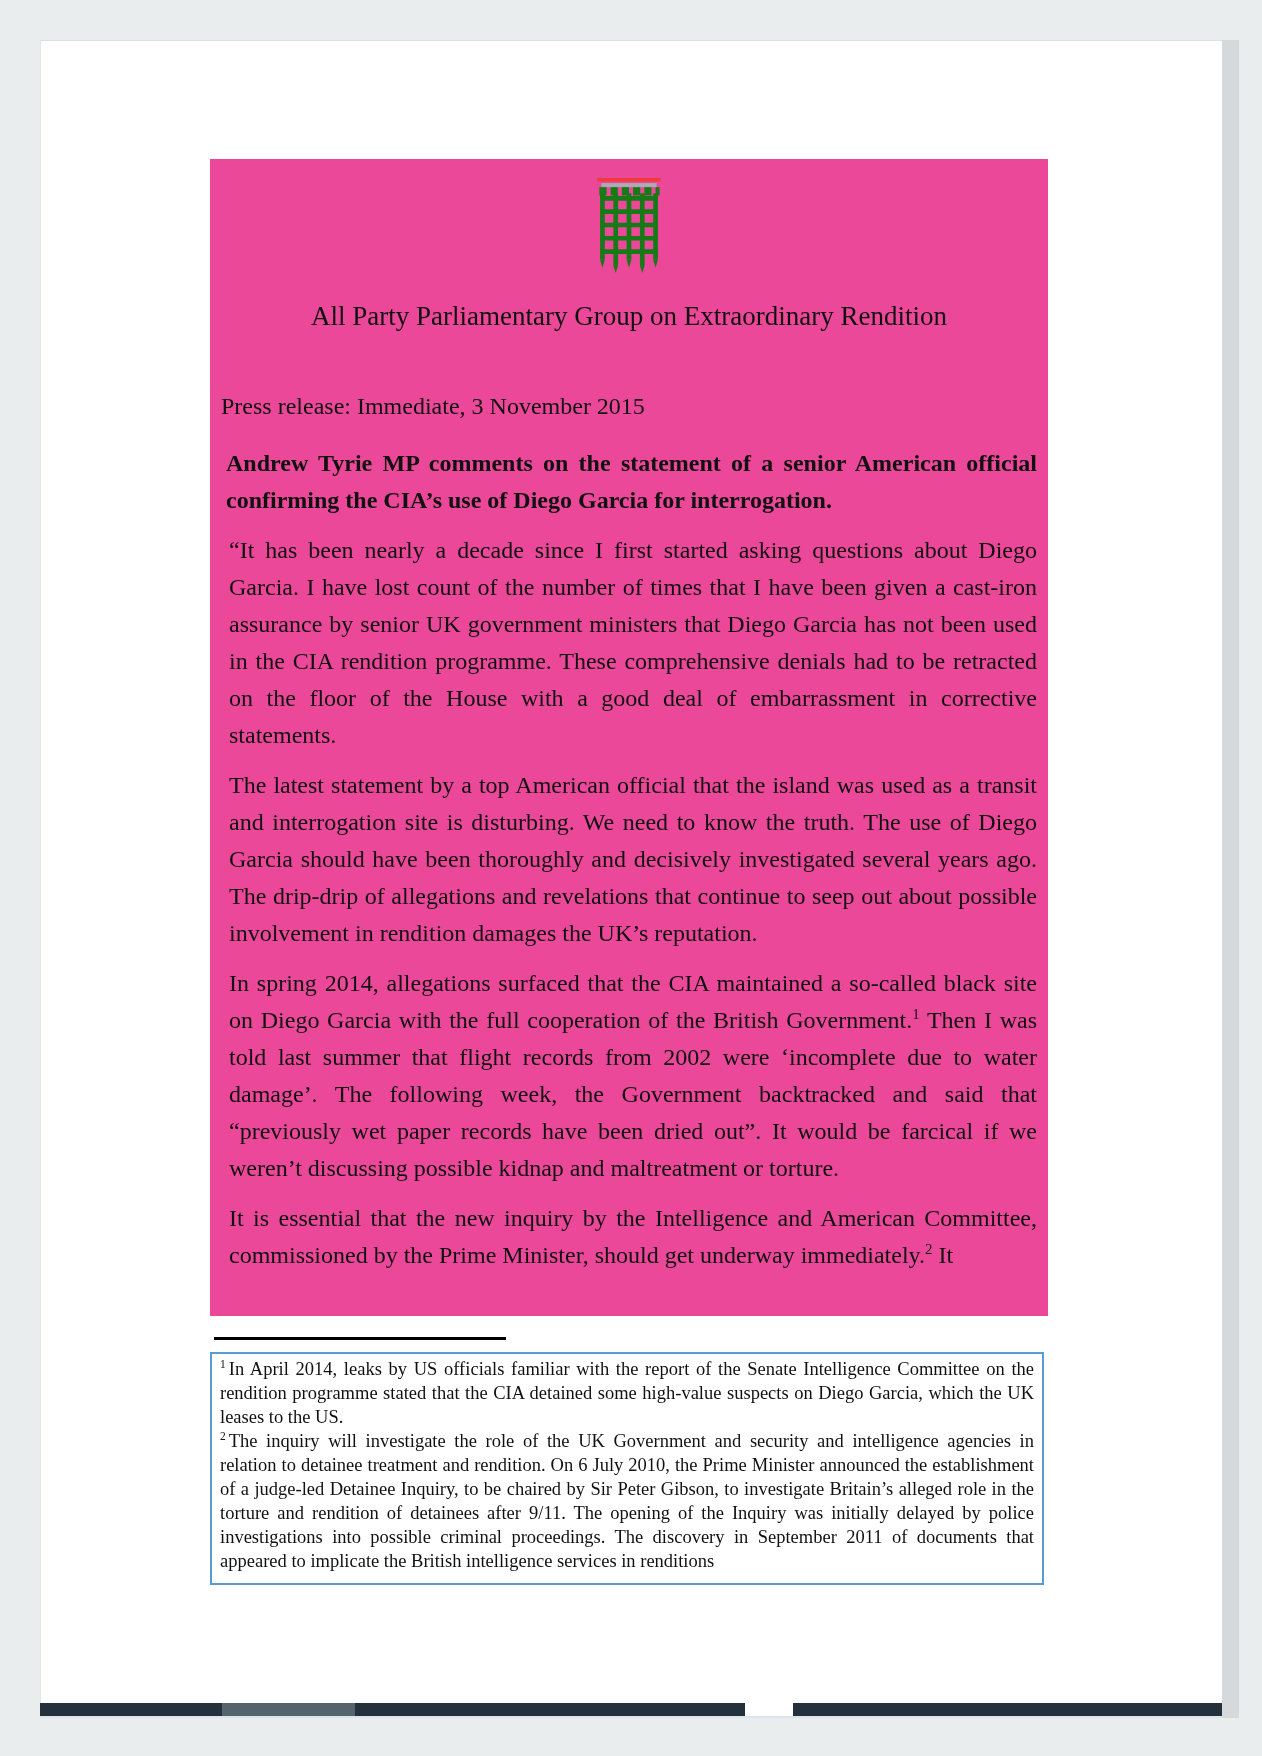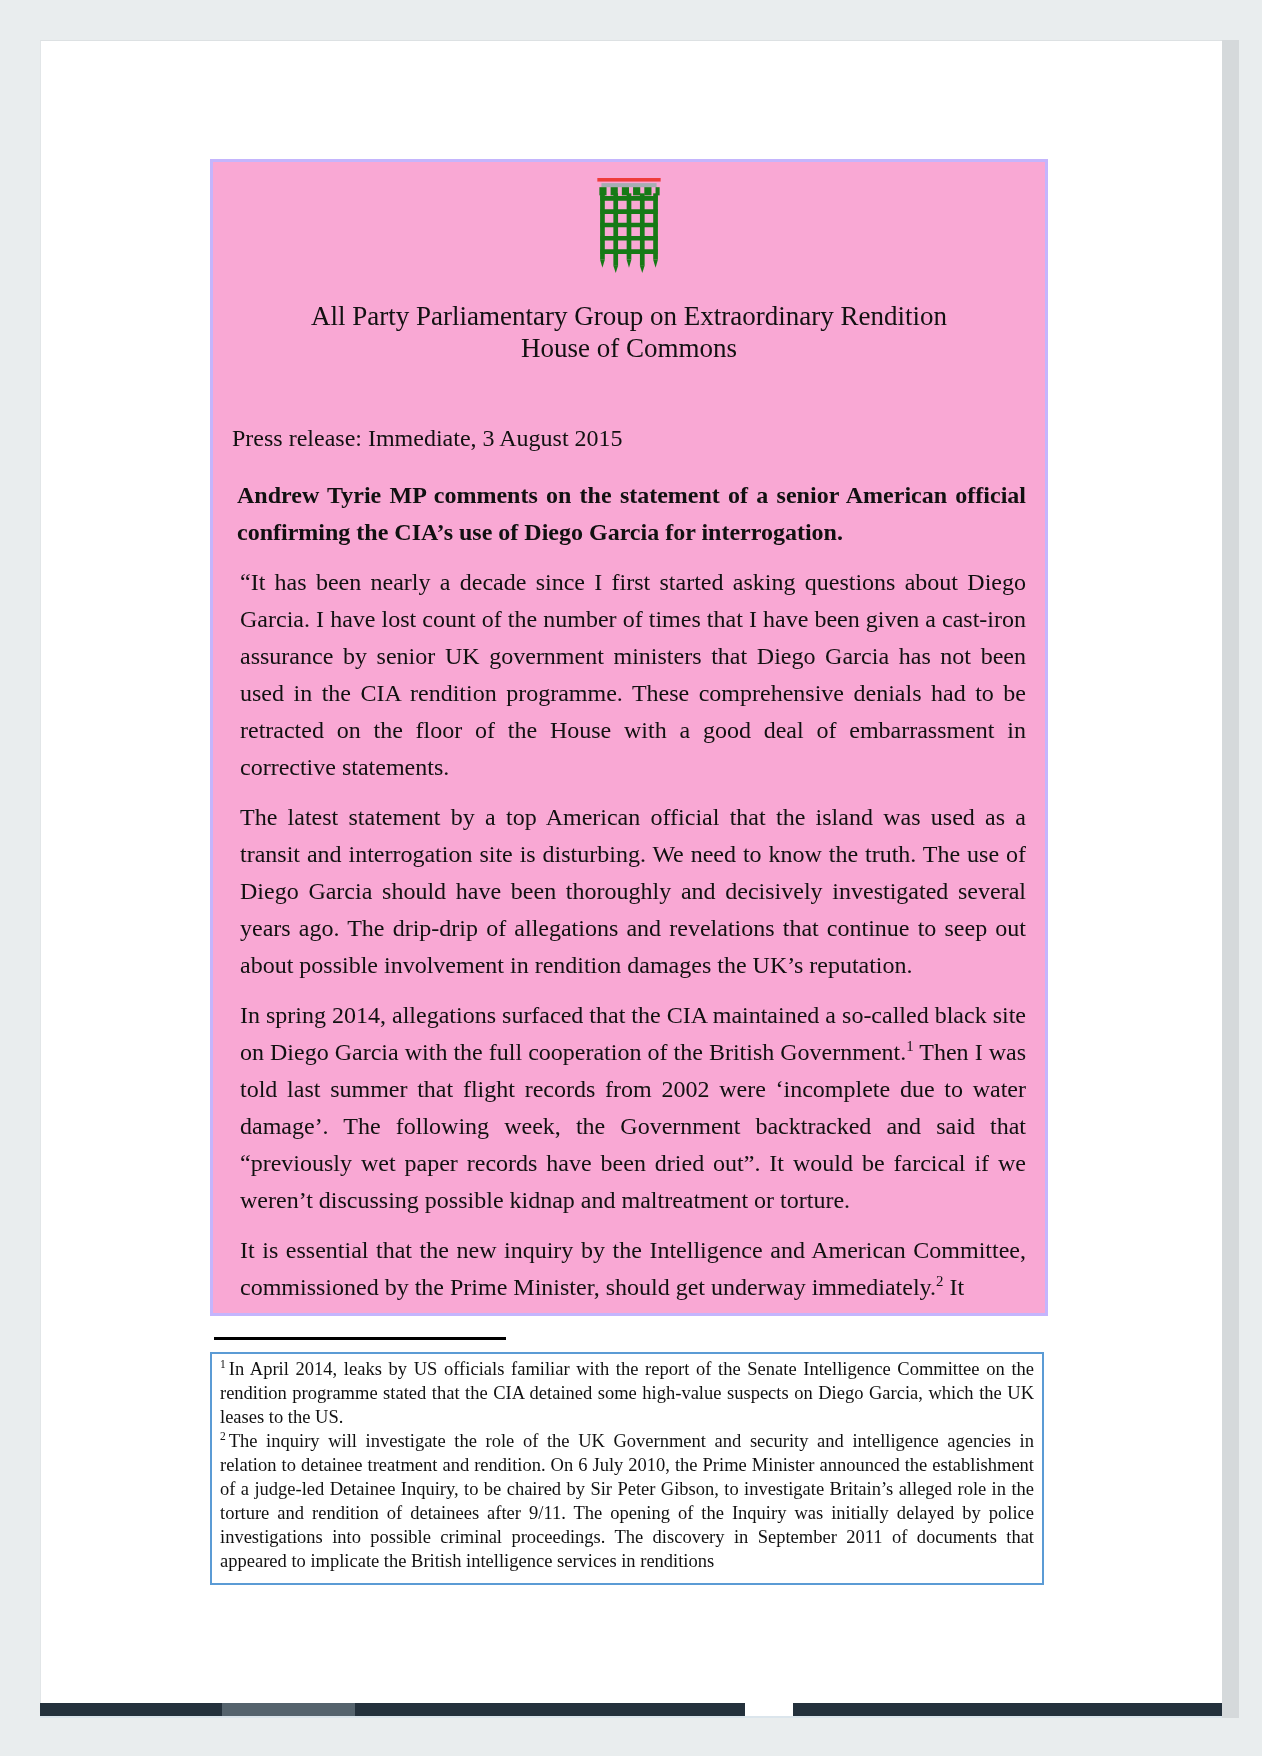--- a/index.html
+++ b/index.html
@@ -17,22 +17,22 @@
     background:#ffffff;border-top:1px solid #dde1e3;border-left:1px solid #e2e6e8;
     box-sizing:border-box;
   }
   .scrollbar-track{
     position:absolute;left:1222px;top:40px;width:17px;height:1678px;
     background:#d5d9db;
   }
   
   .green-box{
     position:absolute;left:169px;top:118px;width:838px;height:1157px;
-    border:3px solid #c4b5fd;box-sizing:border-box;
-    padding:0 19px;background:#f9a8d4;
+    border:3px solid #ec4899;box-sizing:border-box;
+    padding:0 8px;background:#ec4899;
   }
   .logo-wrap{text-align:center;margin-top:16px;height:96px;}
   .titles{margin-top:26px;text-align:center;font-size:27px;line-height:32px;}
   .press-line{margin:56px 0 0 0;font-size:24px;line-height:37px;}
   .headline{margin:20px 0 0 5px;font-size:24px;line-height:37px;font-weight:bold;text-align:justify;}
   .para{margin:13px 0 0 8px;font-size:24px;line-height:37px;text-align:justify;}
   .para sup,.fn sup{font-size:0.62em;line-height:0;vertical-align:super;}
   
   .fn-sep{position:absolute;left:173px;top:1296px;width:292px;height:3px;background:#000;}
   .fn-box{
@@ -87,24 +87,23 @@
             <polygon points="33.7,80 38.3,80 36,88"></polygon>
             <polygon points="59.7,80 64.3,80 62,88"></polygon>
             <polygon points="20.7,86 25.3,86 23,93"></polygon>
             <polygon points="46.7,86 51.3,86 49,93"></polygon>
           </g>
         </svg>
       </div>
 
       <div class="titles">
         <div>All Party Parliamentary Group on Extraordinary Rendition</div>
-        <div>House of Commons</div>
       </div>
 
-      <p class="press-line">Press release: Immediate, 3 August 2015</p>
+      <p class="press-line">Press release: Immediate, 3 November 2015</p>
 
       <p class="headline">Andrew Tyrie MP comments on the statement of a senior American official confirming the CIA’s use of Diego Garcia for interrogation.</p>
 
       <p class="para"><span>“It has been nearly a decade since I first started asking questions about Diego Garcia.  I have lost count of the number of times that I have been given a cast-iron assurance by senior UK government ministers that Diego Garcia has not been used in the CIA rendition programme.  These comprehensive denials had to be retracted on the floor of the House with a good deal of embarrassment in corrective statements.</span><sup></sup><span></span></p>
 
       <p class="para"><span>The latest statement by a top American official that the island was used as a transit and interrogation site is disturbing.  We need to know the truth.  The use of Diego Garcia should have been thoroughly and decisively investigated several years ago.  The drip-drip of allegations and revelations that continue to seep out about possible involvement in rendition damages the UK’s reputation.</span><sup></sup><span></span></p>
 
       <p class="para"><span>In spring 2014, allegations surfaced that the CIA maintained a so-called black site on Diego Garcia with the full cooperation of the British Government.</span><sup>1</sup><span> Then I was told last summer that flight records from 2002 were ‘incomplete due to water damage’.  The following week, the Government backtracked and said that “previously wet paper records have been dried out”.   It would be farcical if we weren’t discussing possible kidnap and maltreatment or torture.</span></p>
 
       <p class="para"><span>It is essential that the new inquiry by the Intelligence and American Committee, commissioned by the Prime Minister, should get underway immediately.</span><sup>2</sup><span>  It</span></p>

